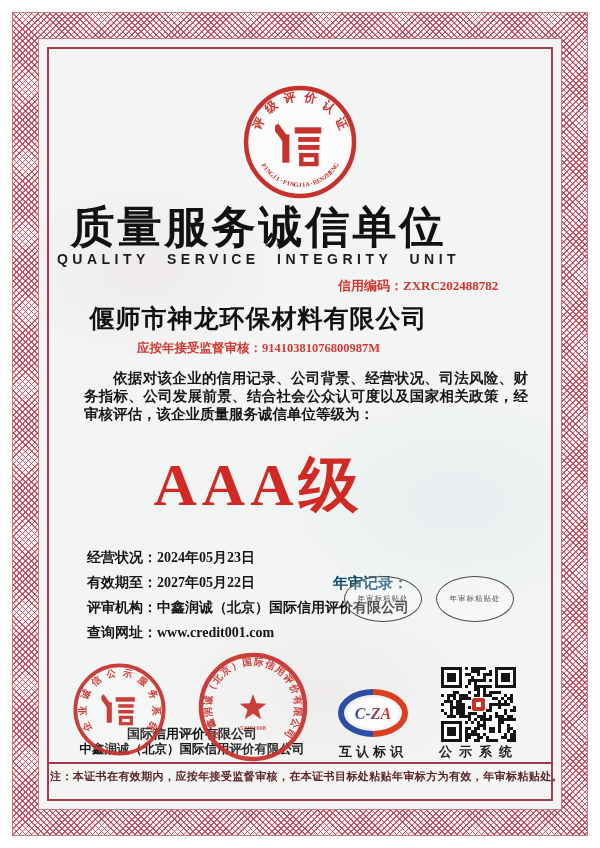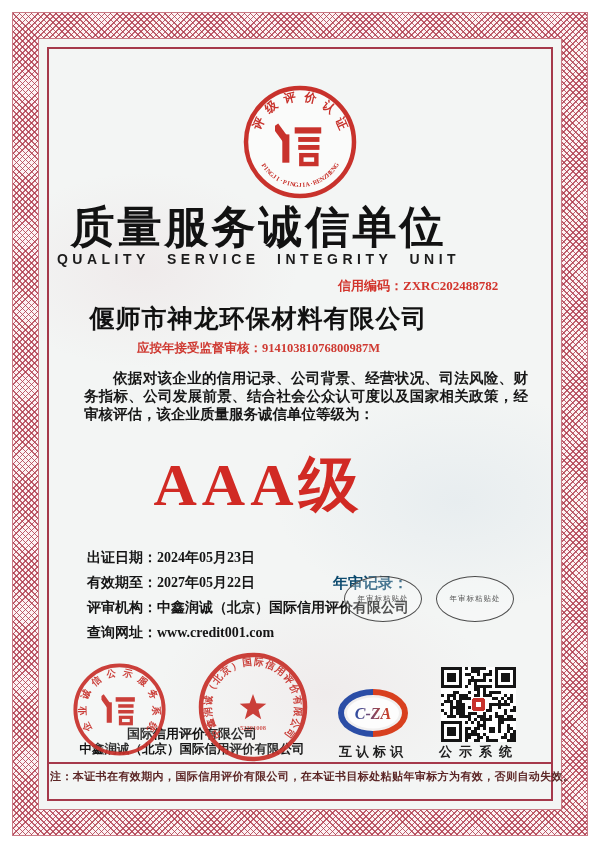--- a/index.html
+++ b/index.html
@@ -106,21 +106,21 @@
 
   <div class="abs ctr company">偃师市神龙环保材料有限公司</div>
   <div class="abs ctr uscc">应按年接受监督审核：91410381076800987M</div>
 
   <div class="abs body-par">依据对该企业的信用记录、公司背景、经营状况、司法风险、财务指标、公司发展前景、结合社会公众认可度以及国家相关政策，经审核评估，该企业质量服务诚信单位等级为：</div>
 
   <div class="abs ctr grade">AAA级</div>
 
   <div class="abs details">
     <div class="detail-row">
-      <span>出证日期：</span><span>2024年05月23日</span>
+      <span>经营状况：</span><span>2024年05月23日</span>
     </div>
     <div class="detail-row">
       <span>有效期至：</span><span>2027年05月22日</span>
     </div>
     <div class="detail-row">
       <span>评审机构：</span><span>中鑫润诚（北京）国际信用评价有限公司</span>
     </div>
     <div class="detail-row">
       <span>查询网址：</span><span>www.credit001.com</span>
     </div>
@@ -412,14 +412,14 @@
       <rect x="0" y="18" width="7" height="7" fill="#151515"></rect>
       <rect x="1" y="19" width="5" height="5" fill="#ffffff"></rect>
       <rect x="2" y="20" width="3" height="3" fill="#151515"></rect>
       <rect x="10" y="10" width="5" height="5" fill="#ffffff"></rect>
       <rect x="10.4" y="10.4" width="4.2" height="4.2" fill="#c8322c" rx="0.7"></rect>
       <rect x="11.7" y="11.7" width="1.6" height="1.6" fill="#ffffff" rx="0.3"></rect>
     </svg>
   <div class="abs mark-label" style="left:425px;width:108px;letter-spacing:7px;">公示系统</div>
 
   <div class="abs note-divider"></div>
-  <div class="abs note">注：本证书在有效期内，国际信用评价有限公司，在本证书目标处粘贴年审标方为有效，否则自动失效。</div>
+  <div class="abs note">注：本证书在有效期内，应按年接受监督审核，在本证书目标处粘贴年审标方为有效，年审标粘贴处。</div>
 </div>
 
 </body></html>

